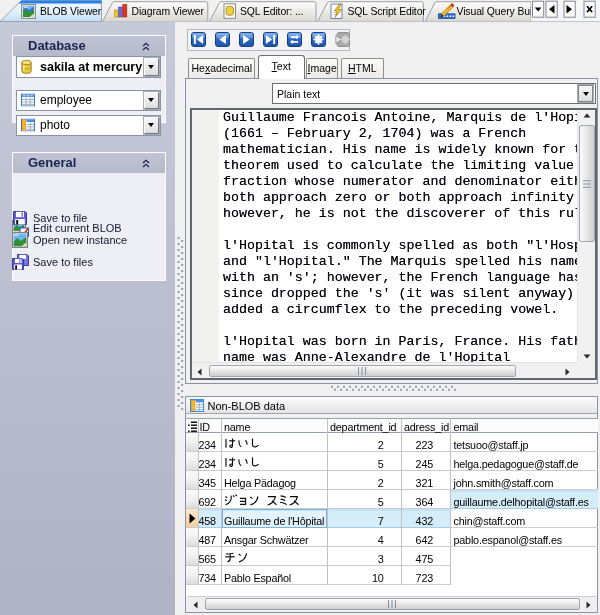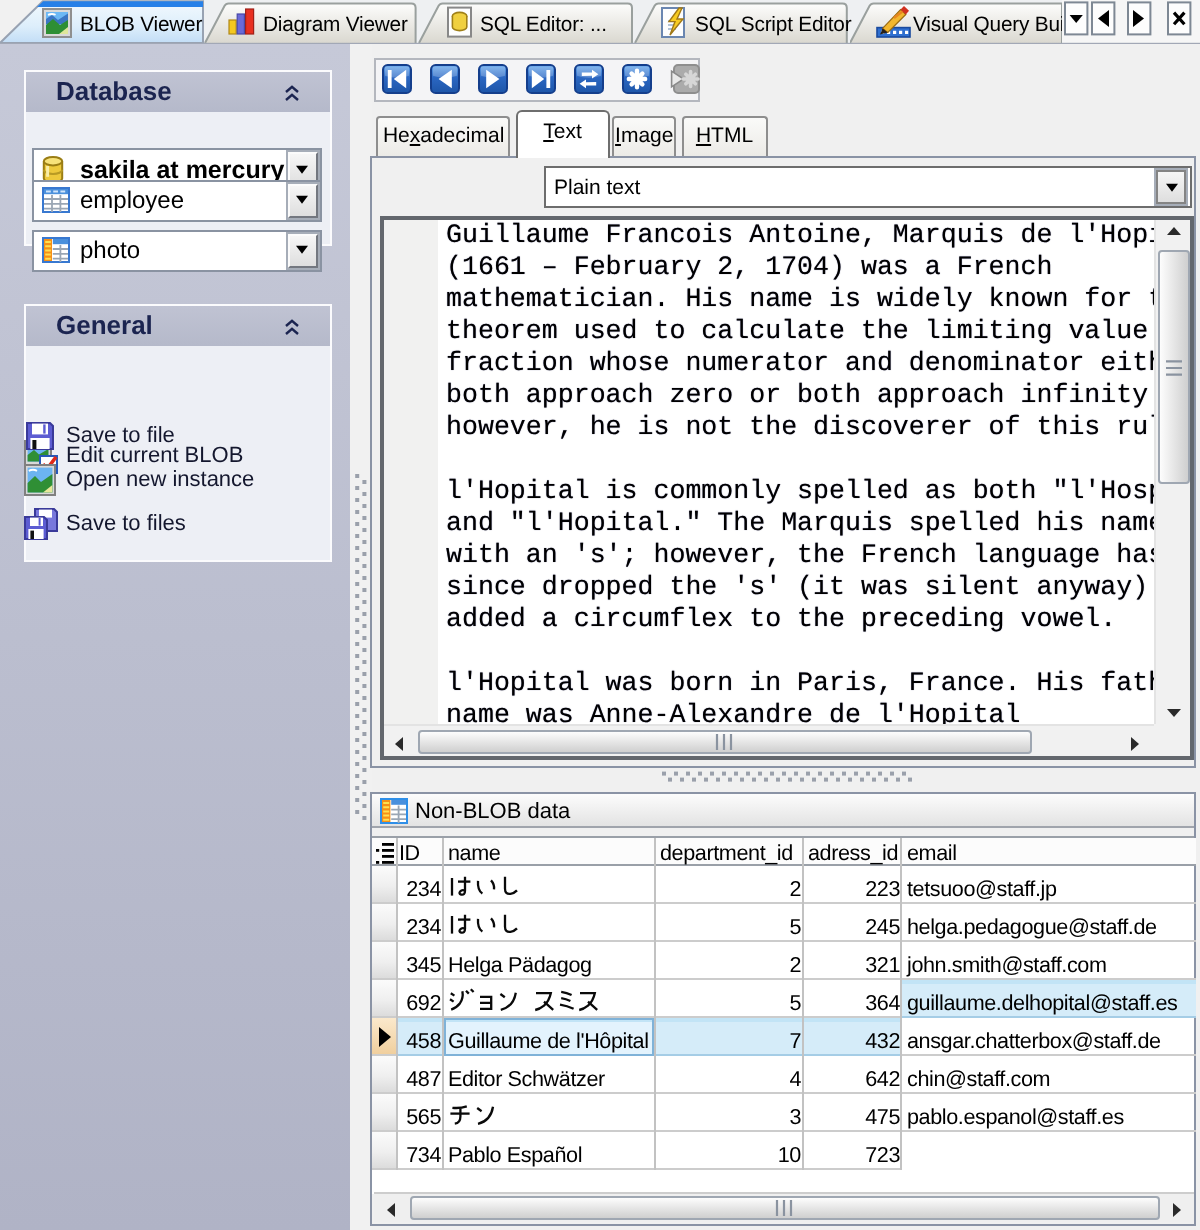--- a/index.html
+++ b/index.html
@@ -41,21 +41,21 @@
 .thumb.h { background:linear-gradient(180deg,#fdfdfd,#cfcfcf); }
 .sbtrack { position:absolute; background:#f2f2f3; }
 .arr { position:absolute; left:50%; top:50%; transform:translate(-50%,-50%); width:0; height:0; }
 
 #nbtitle { position:absolute; left:0; top:0; width:411.5px; height:16.5px; background:linear-gradient(180deg,#fcfcfc,#e3e3e3); border-bottom:1px solid #a0a4ac; }
 #nbtitle .t { position:absolute; left:22px; top:2.5px; font-size:11px; color:#000; }
 #grid { position:absolute; left:0; top:21px; width:411.5px; height:179px; background:#fff; border-top:1px solid #9aa0a8; font-size:10.8px; letter-spacing:-0.2px; }
 .gc { position:absolute; border-right:1px solid #c2c2c2; overflow:hidden; white-space:nowrap; }
 .ghead { height:13.5px; background:#fcfcfc; border-bottom:1px solid #9aa0a8; line-height:17.5px; }
 .gcell { height:19px; border-bottom:1px solid #cccccc; line-height:24px; overflow:hidden; }
-.num { text-align:right; padding-right:0; }
+.num { text-align:right; padding-right:17px; }
 .txt2 { padding-left:2.5px; }
 .mark { background:linear-gradient(180deg,#fbfbfb 0%,#efefef 55%,#dcdcdc 100%); }
 .ghead.mark { background:#fcfcfc; }
 .mark.cur { background:linear-gradient(180deg,#fbe9cc,#f0cf9e); }
 .sel { background:#d5ecf9; box-shadow:inset 0 2px 0 #c2e4f6; border-bottom-color:#a5cde6; }
 </style>
 </head>
 <body>
 <div id="tabbar" class="abs" style="left:0;top:0;width:600px;height:22px;">
 <svg width="600" height="22" viewBox="0 0 600 22" font-family="Liberation Sans, sans-serif">
@@ -141,21 +141,21 @@
 </div>
 <div id="sidebar" class="abs">
 
  <div class="panel" style="top:13px; height:88px;">
   <div class="phead">Database<svg class="chev" viewBox="0 0 8 9">
           <g fill="none" stroke="#1b2450" stroke-width="1.2">
             <path d="M1,4 L4,1.4 L7,4"></path>
             <path d="M1,8 L4,5.4 L7,8"></path>
           </g>
         </svg></div>
-  <div class="combo" style="top:38px; height:22px;padding-left:36px;">
+  <div class="combo" style="top:20px; height:22px;padding-left:36px;">
    <svg class="cicon" width="11" height="14" viewBox="0 0 11 14">
           <path d="M0.9,2.6 V11.2 A4.6,2.1 0 0 0 10.1,11.2 V2.6" fill="#edc93c" stroke="#9a7d14" stroke-width="1"></path>
           <ellipse cx="5.5" cy="2.6" rx="4.6" ry="2.1" fill="#f7e27a" stroke="#9a7d14" stroke-width="1"></ellipse>
           <path d="M0.9,6.9 A4.6,2.1 0 0 0 10.1,6.9" fill="none" stroke="#b89a24" stroke-width="1"></path>
           <path d="M2.8,5 V10.4" stroke="#f9eda6" stroke-width="1.5" fill="none"></path>
         </svg>
    <div class="lbl" style="font-weight:bold; font-size:12.5px;">sakila at mercury</div>
    <div class="cbtn"></div>
   </div>
   <div class="combo" style="top:53.5px;">
@@ -557,21 +557,21 @@
               <path d="M26.4,10.9 Q32.8,9.4 33.9,2.4"></path>
               <path d="M44,2.6 H51.4 Q50.6,6.4 48,8.8 Q45.8,10.6 43.6,11"></path>
               <path d="M48,6.8 Q50.2,8.8 52.6,10.9"></path>
               <path d="M56.6,1.9 Q59.4,2.3 61.8,3.5 M56.6,5.1 Q59,5.5 61.2,6.5 M56,8.3 Q59.6,8.9 62.8,10.4"></path>
               <path d="M66,2.6 H73.4 Q72.6,6.4 70,8.8 Q67.8,10.6 65.6,11"></path>
               <path d="M70,6.8 Q72.2,8.8 74.6,10.9"></path>
             </g>
           </svg>
         </div>
    <div class="gcell txt2 sel" style="background:#e3f3fd;outline:1px solid #7fb2d8;outline-offset:-1px;">Guillaume de l'Hôpital</div>
-   <div class="gcell txt2">Editor Schwätzer</div>
+   <div class="gcell txt2">Ansgar Schwätzer</div>
    <div class="gcell txt2">
           <svg width="26" height="14" viewBox="0 0 26 14" style="margin-top:4px">
             <g fill="none" stroke="#0a0a0a" stroke-width="1.15">
               <path d="M2.2,2.9 Q6,3.3 9.4,2.2"></path>
               <path d="M1.2,5.8 H10.8"></path>
               <path d="M6.2,3.2 V7.2 Q6.2,10.4 3.4,10.8"></path>
               <path d="M14.6,3 L16.8,4.6"></path>
               <path d="M15,10.9 Q21.4,9.4 22.5,2.4"></path>
             </g>
           </svg>
@@ -602,21 +602,20 @@
         <div class="gcell num">475</div>
         <div class="gcell num">723</div>
   </div>
 
   <div class="gc" style="left:265.5px;top:0;width:146.5px;border-right:none;">
    <div class="ghead txt2">email</div>
    <div class="gcell txt2">tetsuoo@staff.jp</div>
         <div class="gcell txt2">helga.pedagogue@staff.de</div>
         <div class="gcell txt2">john.smith@staff.com</div>
    <div class="gcell txt2 sel">guillaume.delhopital@staff.es</div>
-   <div class="gcell txt2">ansgar.chatterbox@staff.de</div>
         <div class="gcell txt2">chin@staff.com</div>
         <div class="gcell txt2">pablo.espanol@staff.es</div>
   </div>
  </div>
 
  <div style="position:absolute;left:1px;bottom:1px;width:410.5px;height:14.5px;background:#efefef;border-top:1px solid #cdcdcd;">
    <svg style="position:absolute;left:6px;top:3.5px;width:5px;height:8px" viewBox="0 0 5 8">
         <path d="M4.5,0.5 V7.5 L0.5,4 Z" fill="#2a2a2a"></path>
       </svg>
    <div class="thumb h" style="left:18.5px;top:0.5px;width:374.5px;height:12.5px;">

